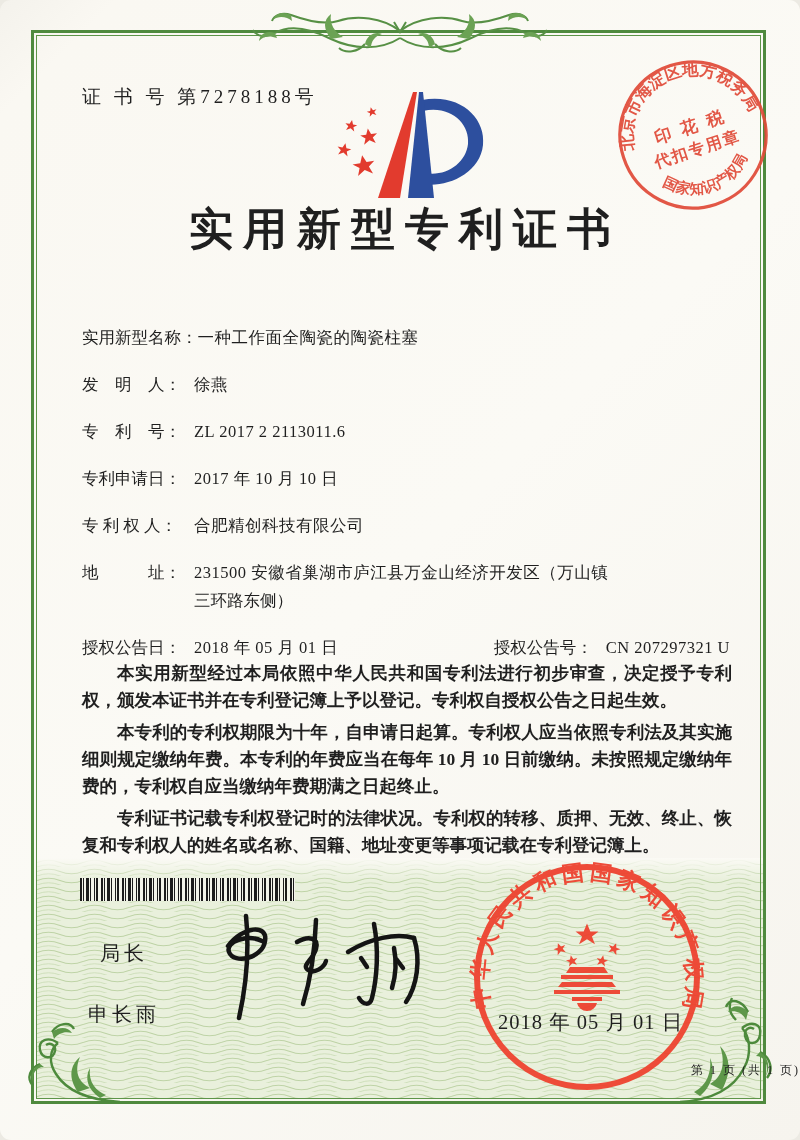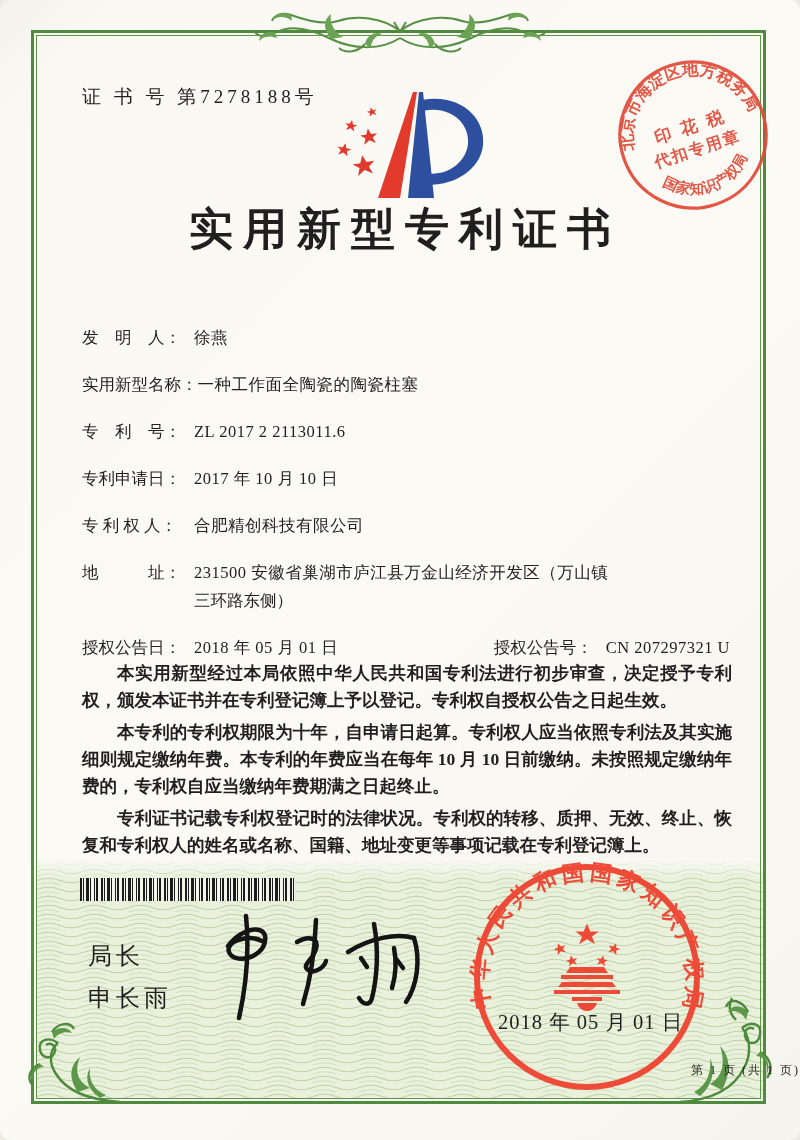--- a/index.html
+++ b/index.html
@@ -53,23 +53,23 @@
   .barcode{
     position:absolute;left:80px;top:878px;width:215px;height:23px;z-index:7;
     background:repeating-linear-gradient(90deg,
       #1c1c1c 0 2px,#f3f4ea 2px 3px,#1c1c1c 3px 4px,#f3f4ea 4px 6px,
       #1c1c1c 6px 9px,#f3f4ea 9px 10px,#1c1c1c 10px 11px,#f3f4ea 11px 14px,
       #1c1c1c 14px 15px,#f3f4ea 15px 16px,#1c1c1c 16px 18px,#f3f4ea 18px 21px);
   }
   .officer{
     position:absolute;left:88px;top:940px;z-index:7;
     font-family:"Liberation Sans", sans-serif;
-    font-size:24px;letter-spacing:4px;
-  }
-  .officer .nm{margin-top:10px;}
+    font-size:20px;letter-spacing:4px;text-align:center;
+  }
+  .officer .nm{margin-top:34px;}
   .sig{position:absolute;left:198px;top:908px;z-index:8;}
   .seal{position:absolute;left:462px;top:852px;z-index:8;}
   .seal-date{
     position:absolute;left:498px;top:1008px;z-index:9;
     font-size:20.5px;letter-spacing:1px;
   }
   .footer{
     position:absolute;left:0;right:0;top:1062px;text-align:right;
     font-size:12px;letter-spacing:2px;z-index:9;
   }
@@ -194,24 +194,24 @@
       <use href="#st" transform="translate(39,49) scale(0.85) rotate(-8)"></use>
       <use href="#st" transform="translate(14,62) scale(0.7) rotate(12)"></use>
       <use href="#st" transform="translate(34,78) scale(1.1) rotate(-10)"></use>
     </g>
   </svg>
 
   <div class="title">实用新型专利证书</div>
 
   <div class="fields">
     <div class="frow">
+      <span class="lbl">实用新型名称：</span><span class="val">一种工作面全陶瓷的陶瓷柱塞</span>
+    </div>
+    <div class="frow">
       <span class="lbl">发　明　人：</span><span class="val">徐燕</span>
-    </div>
-    <div class="frow">
-      <span class="lbl">实用新型名称：</span><span class="val">一种工作面全陶瓷的陶瓷柱塞</span>
     </div>
     <div class="frow">
       <span class="lbl">专　利　号：</span><span class="val">ZL 2017 2 2113011.6</span>
     </div>
     <div class="frow">
       <span class="lbl">专利申请日：</span><span class="val">2017 年 10 月 10 日</span>
     </div>
     <div class="frow">
       <span class="lbl">专 利 权 人：</span><span class="val">合肥精创科技有限公司</span>
     </div>

